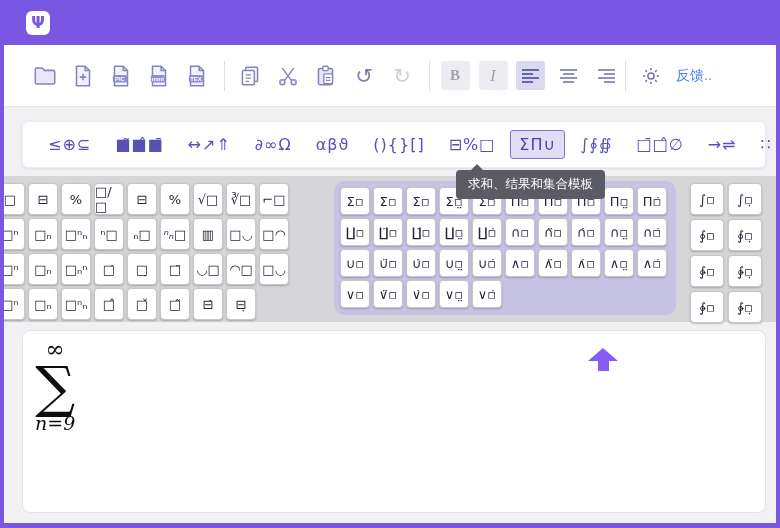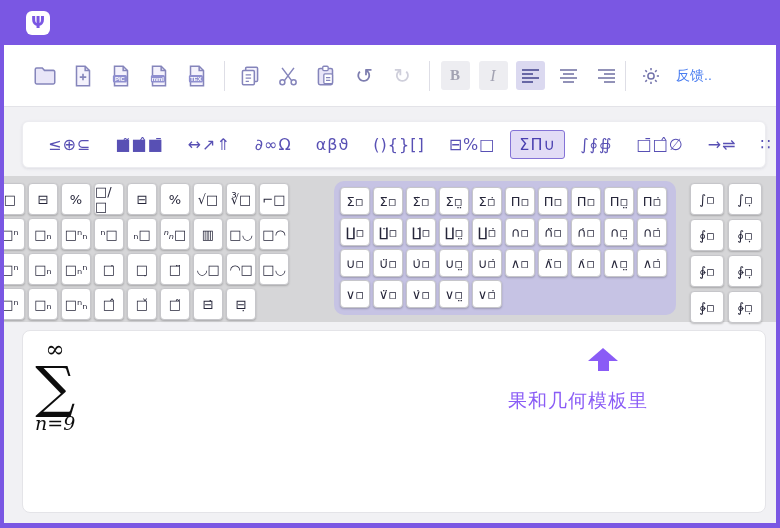--- a/index.html
+++ b/index.html
@@ -307,33 +307,33 @@
       <div class="pal-cell" style="grid-area: 1 / 1;">∫▫</div>
       <div class="pal-cell" style="grid-area: 1 / 2;">∫▫̣</div>
       <div class="pal-cell" style="grid-area: 2 / 1;">∮▫</div>
       <div class="pal-cell" style="grid-area: 2 / 2;">∮▫̣</div>
       <div class="pal-cell" style="grid-area: 3 / 1;">∳▫</div>
       <div class="pal-cell" style="grid-area: 3 / 2;">∳▫̣</div>
       <div class="pal-cell" style="grid-area: 4 / 1;">∲▫</div>
       <div class="pal-cell" style="grid-area: 4 / 2;">∲▫̣</div>
     </div>
 
+  <div class="tooltip">求和、结果和集合模板</div>
 
   <div class="canvas">
     <div class="equation">
       <div class="sigma">
         <div class="sigma-top">∞</div>
         <div class="sigma-op">∑</div>
         <div class="sigma-bot">n=9</div>
       </div>
     </div>
 
   </div>
 
   <div class="note-arrow">
     <div class="tri"></div>
       <div class="stem"></div>
   </div>
   <div class="note-text">
-    <div>果和几何模板里</div>
   </div>
 
 </div>
 
 </body></html>

